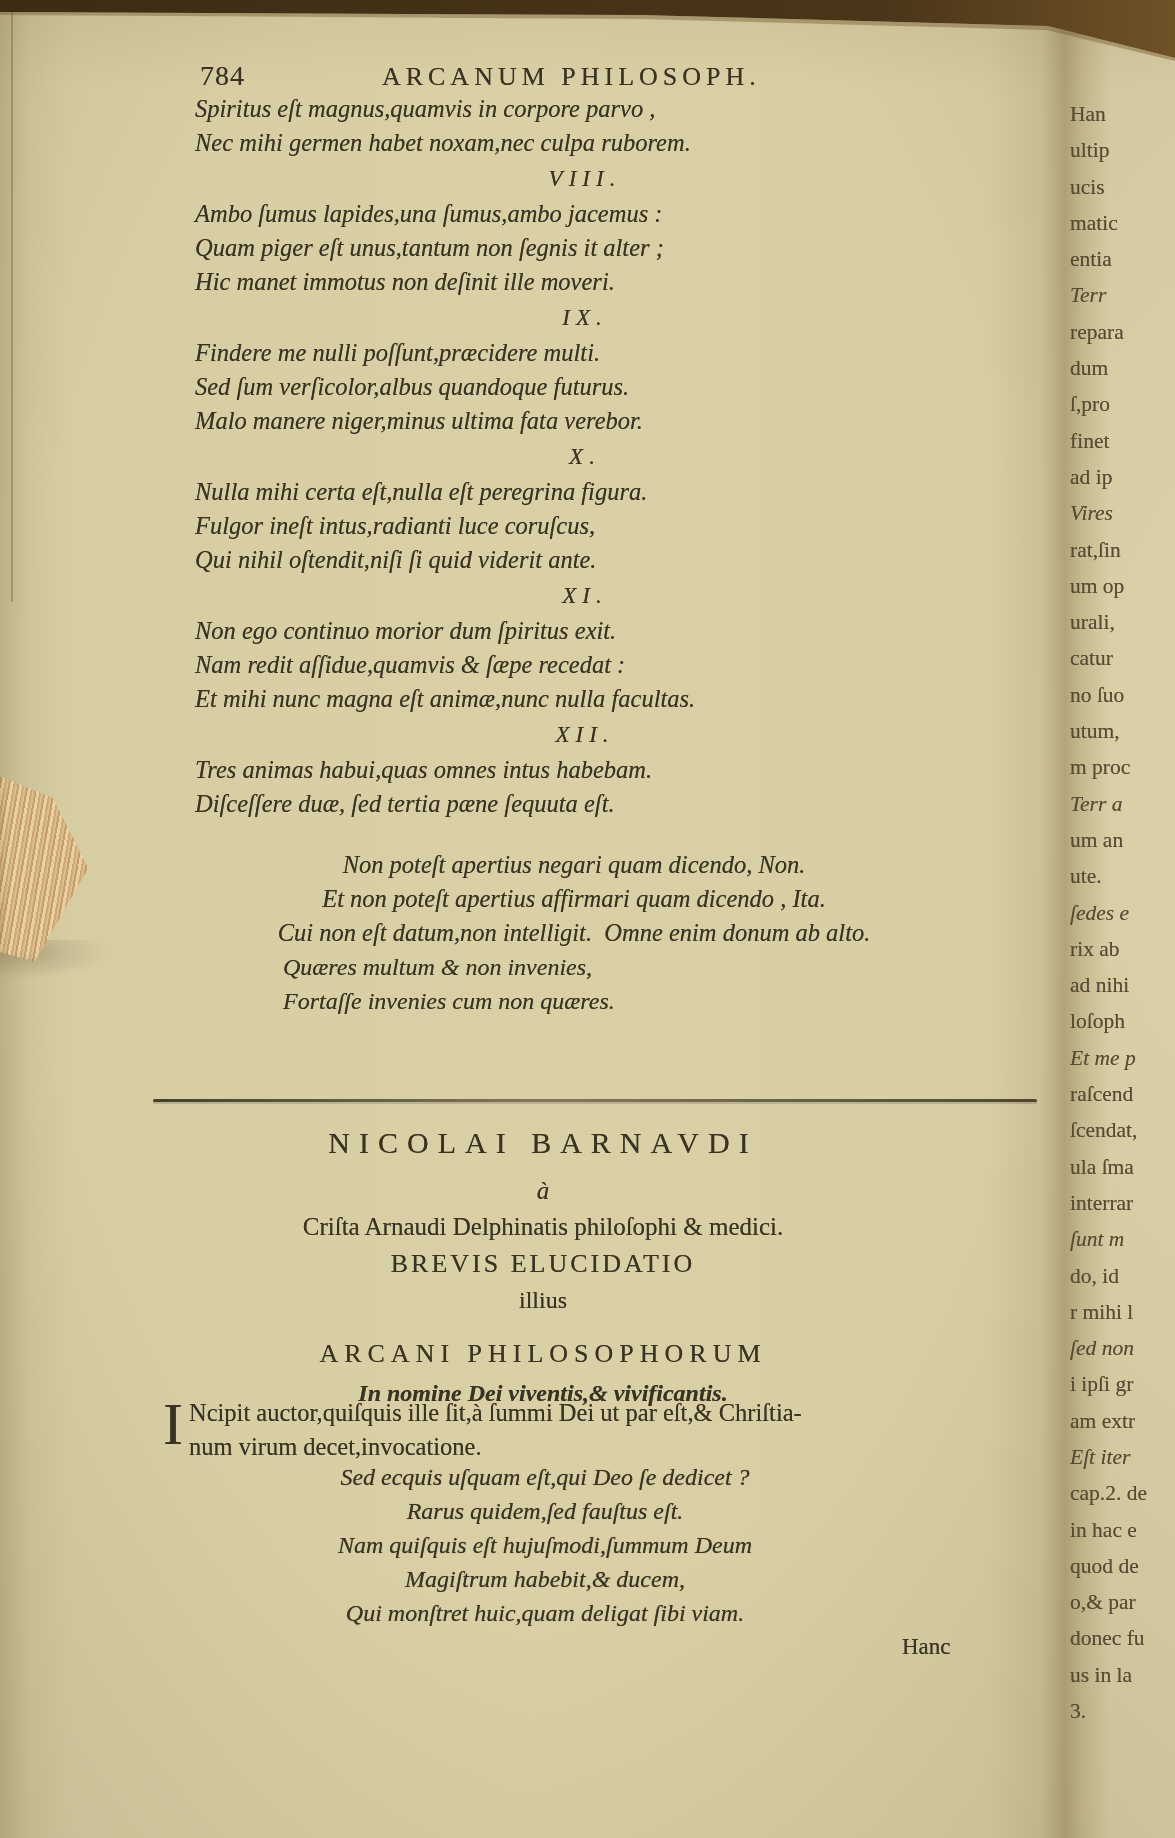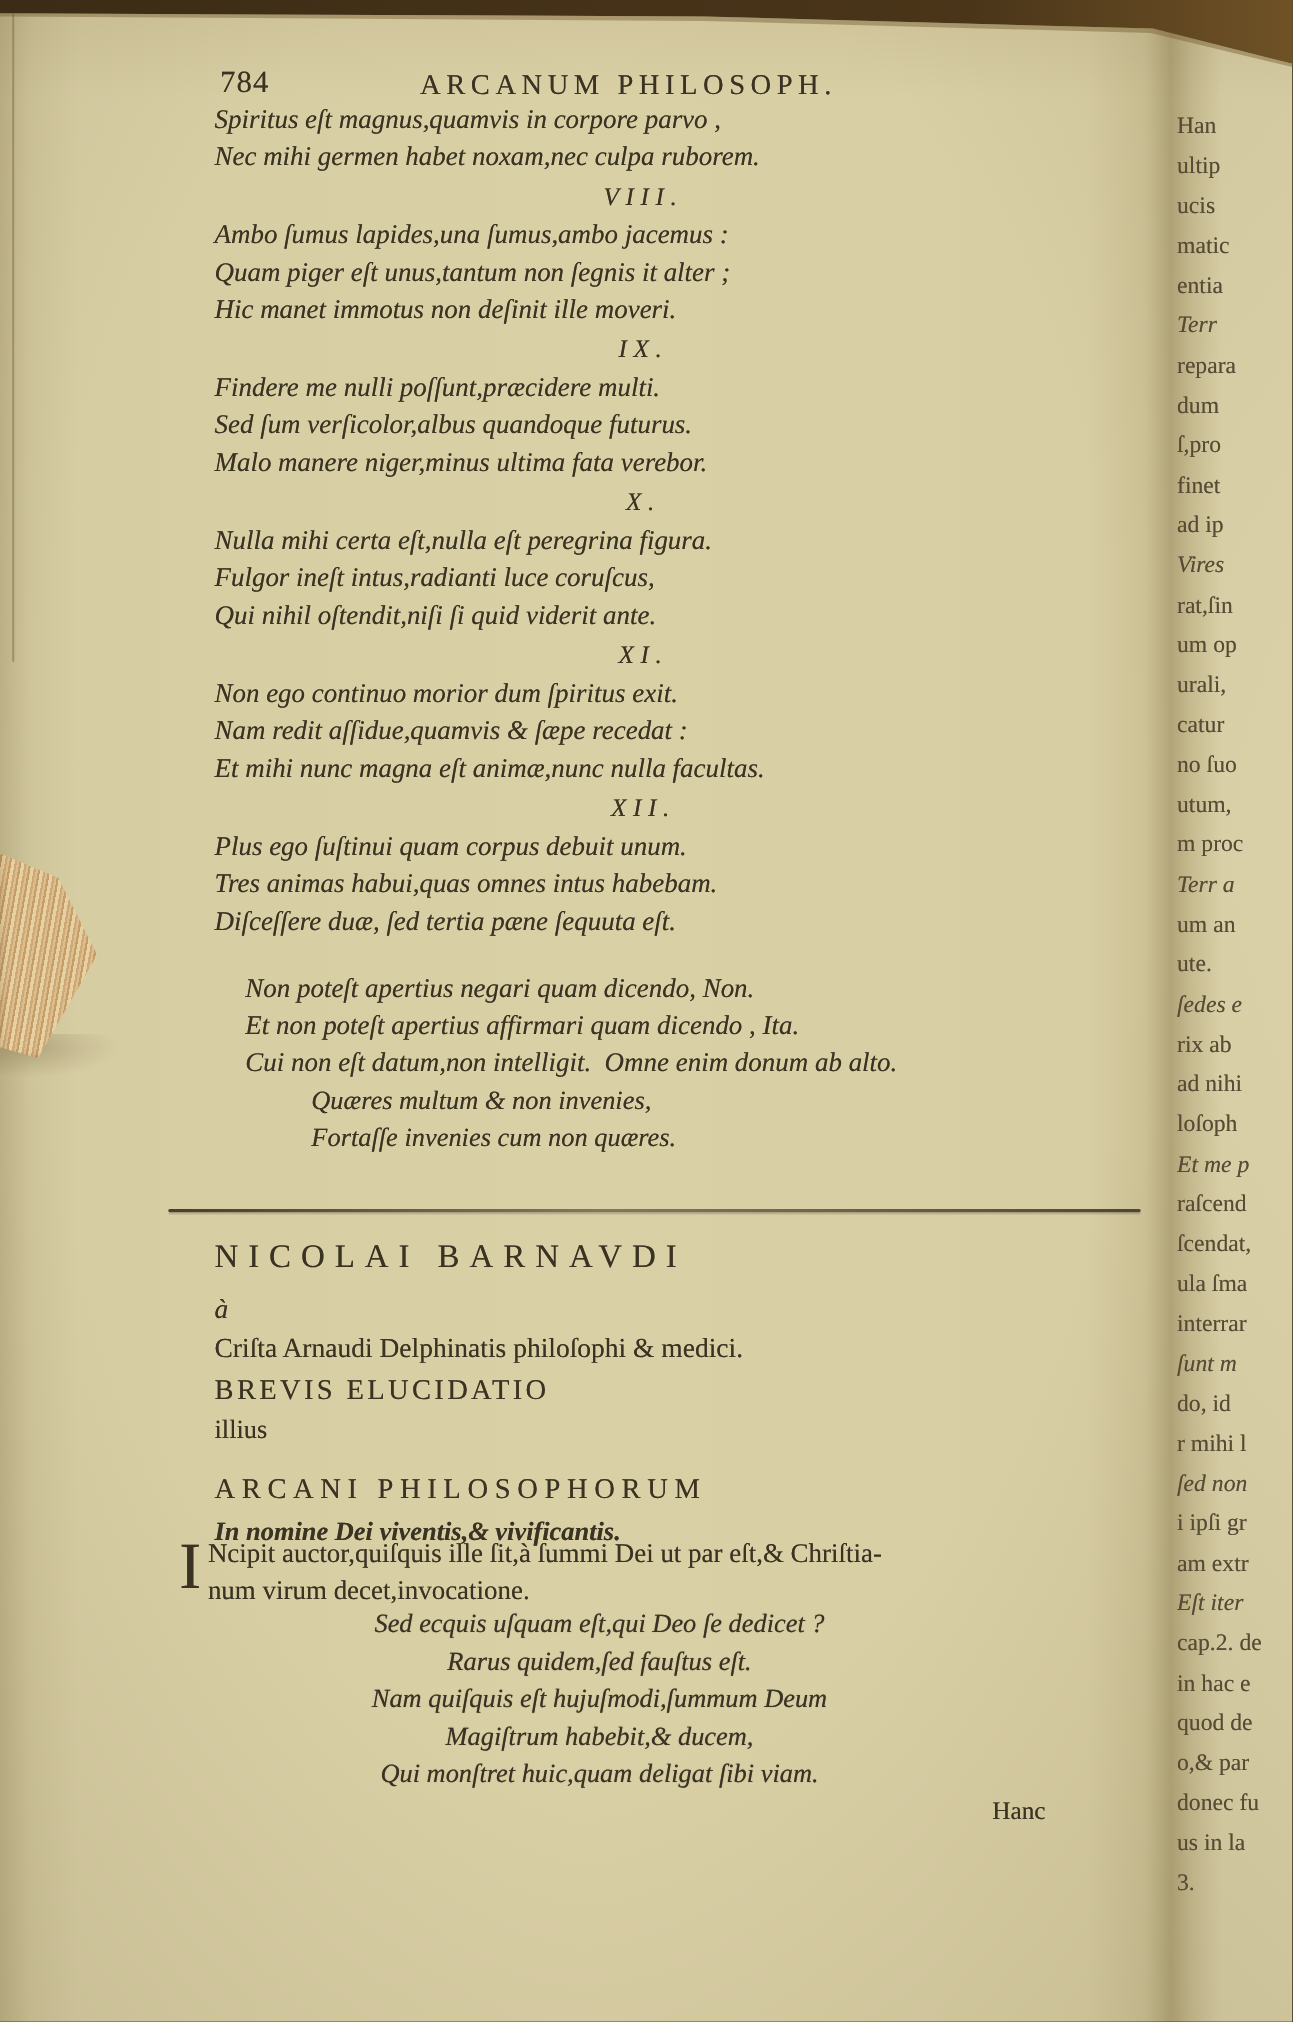--- a/index.html
+++ b/index.html
@@ -33,29 +33,29 @@
   
   .header{position:absolute;left:195px;top:58px;width:730px;height:42px;}
   .page-number{position:absolute;left:5px;top:2px;font-size:28px;letter-spacing:1px;}
   .running-title{position:absolute;left:50%;transform:translateX(-47%);top:4px;
     font-size:26px;letter-spacing:5px;white-space:pre;}
   
   .flow{position:absolute;left:195px;top:92px;width:730px;}
   .flow-item{font-size:24.5px;line-height:34px;white-space:pre;font-style:italic;}
   .flow-item.head{text-align:center;transform:translateX(25px);font-size:23px;
     letter-spacing:6px;line-height:37px;}
-  .flow-item.aph{margin-left:28px;}
+  .flow-item.aph{margin-left:28px;text-align:center;}
   .flow-item.gap-lg{margin-top:27px;}
   .flow-item.qit{margin-left:88px;font-style:italic;font-size:24px;}
   
   .rule{position:absolute;left:153px;top:1099px;width:884px;height:3px;border-radius:2px;
     background:linear-gradient(90deg, rgba(56,48,32,.9), rgba(56,48,32,.55) 45%, rgba(56,48,32,.85));
     box-shadow:0 2px 0 rgba(56,48,32,.18);}
   
-  .sect2{position:absolute;left:195px;top:1112px;width:730px;}
+  .sect2{position:absolute;left:178px;top:1112px;width:730px;text-align:center;}
   .s2-item{white-space:pre;}
   .s2-item.t-name{margin-top:10px;font-size:30px;letter-spacing:9px;line-height:42px;}
   .s2-item.t-a{margin-top:10px;font-size:25px;font-style:italic;line-height:34px;}
   .s2-item.t-sub{margin-top:2px;font-size:25px;line-height:34px;}
   .s2-item.t-brevis{margin-top:2px;font-size:26px;letter-spacing:3px;line-height:36px;}
   .s2-item.t-illius{margin-top:2px;font-size:24px;line-height:32px;}
   .s2-item.t-arcani{margin-top:20px;font-size:26px;letter-spacing:6px;line-height:36px;}
   .s2-item.t-motto{margin-top:4px;font-size:24px;font-style:italic;font-weight:bold;line-height:34px;}
   
   .para{position:absolute;left:163px;top:1396px;width:860px;font-size:24.5px;line-height:34px;}
@@ -114,21 +114,20 @@
       <div class="flow-item ink line">Malo manere niger,minus ultima fata verebor.</div>
       <div class="flow-item ink head">X.</div>
       <div class="flow-item ink line">Nulla mihi certa eſt,nulla eſt peregrina figura.</div>
       <div class="flow-item ink line">Fulgor ineſt intus,radianti luce coruſcus,</div>
       <div class="flow-item ink line">Qui nihil oſtendit,niſi ſi quid viderit ante.</div>
       <div class="flow-item ink head">XI.</div>
       <div class="flow-item ink line">Non ego continuo morior dum ſpiritus exit.</div>
       <div class="flow-item ink line">Nam redit aſſidue,quamvis &amp; ſæpe recedat :</div>
       <div class="flow-item ink line">Et mihi nunc magna eſt animæ,nunc nulla facultas.</div>
       <div class="flow-item ink head">XII.</div>
-      <div class="flow-item ink line">Plus ego ſuſtinui quam corpus debuit unum.</div>
       <div class="flow-item ink line">Tres animas habui,quas omnes intus habebam.</div>
       <div class="flow-item ink line">Diſceſſere duæ, ſed tertia pæne ſequuta eſt.</div>
       <div class="flow-item ink aph gap-lg">Non poteſt apertius negari quam dicendo, Non.</div>
       <div class="flow-item ink aph">Et non poteſt apertius affirmari quam dicendo , Ita.</div>
       <div class="flow-item ink aph">Cui non eſt datum,non intelligit.  Omne enim donum ab alto.</div>
       <div class="flow-item ink qit">Quæres multum &amp; non invenies,</div>
       <div class="flow-item ink qit">Fortaſſe invenies cum non quæres.</div>
     </div>
 
   <div class="rule"></div>

